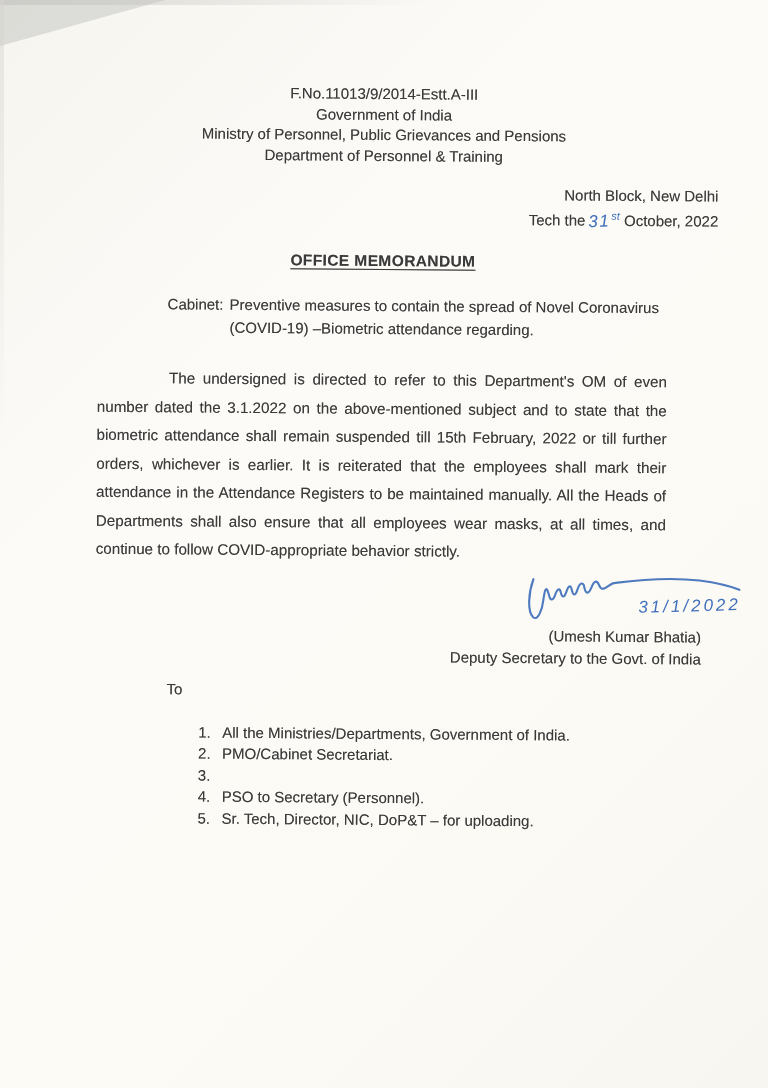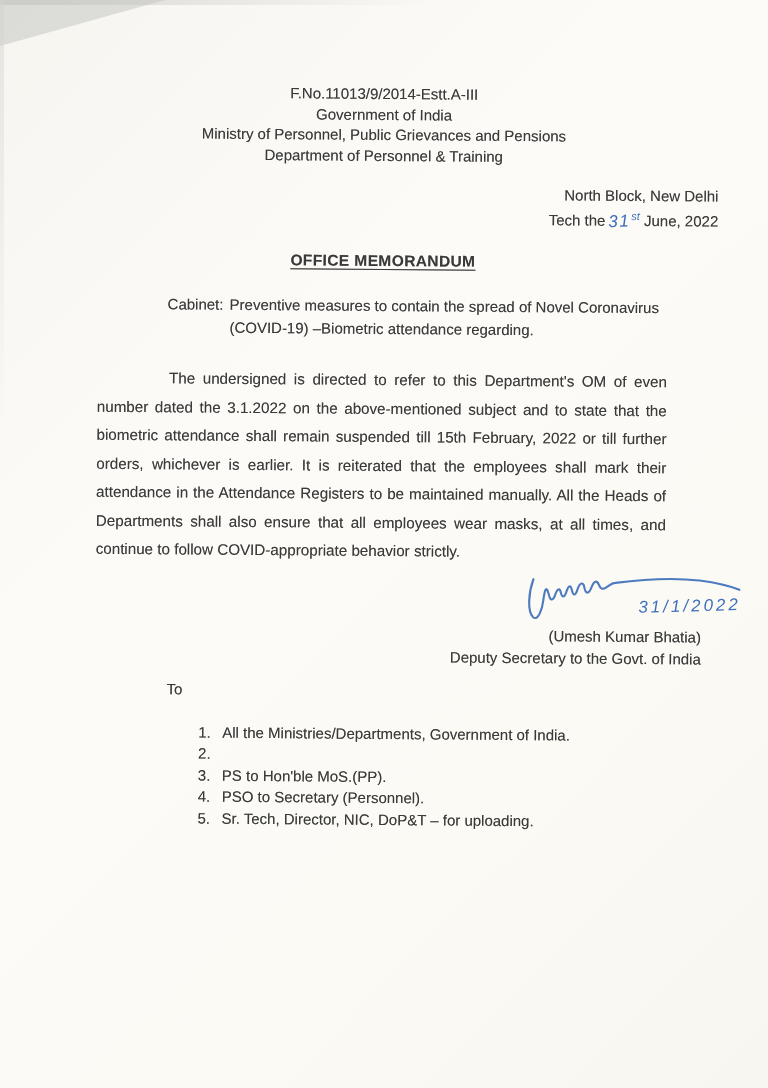--- a/index.html
+++ b/index.html
@@ -109,21 +109,21 @@
       <div>F.No.11013/9/2014-Estt.A-III</div>
       <div>Government of India</div>
       <div>Ministry of Personnel, Public Grievances and Pensions</div>
       <div>Department of Personnel &amp; Training</div>
     </div>
 
     <div class="dateline">
       <div>North Block, New Delhi</div>
       <div>
         <span>Tech the</span><span class="ink hand-day">31</span><sup class="ink hand-ord">st</sup>
-        <span>June,  2022</span>
+        <span>October,  2022</span>
       </div>
     </div>
 
     <div class="memo-title">
       <span>OFFICE MEMORANDUM</span>
     </div>
 
     <div class="subject">
       <div class="subject-label">Cabinet:</div>
       <div class="subject-text">Preventive measures to contain the spread of Novel Coronavirus (COVID-19) –Biometric attendance regarding.</div>
@@ -142,24 +142,24 @@
 
     <div class="to-label">To</div>
 
     <div class="dist-list">
       <div class="dist-row">
         <span class="dist-num">1.</span>
         <span>All the Ministries/Departments, Government of India.</span>
       </div>
       <div class="dist-row">
         <span class="dist-num">2.</span>
+        <span>PMO/Cabinet Secretariat.</span>
       </div>
       <div class="dist-row">
         <span class="dist-num">3.</span>
-        <span>PS to Hon'ble MoS.(PP).</span>
       </div>
       <div class="dist-row">
         <span class="dist-num">4.</span>
         <span>PSO to Secretary (Personnel).</span>
       </div>
       <div class="dist-row">
         <span class="dist-num">5.</span>
         <span>Sr. Tech, Director, NIC, DoP&amp;T – for uploading.</span>
       </div>
     </div>

